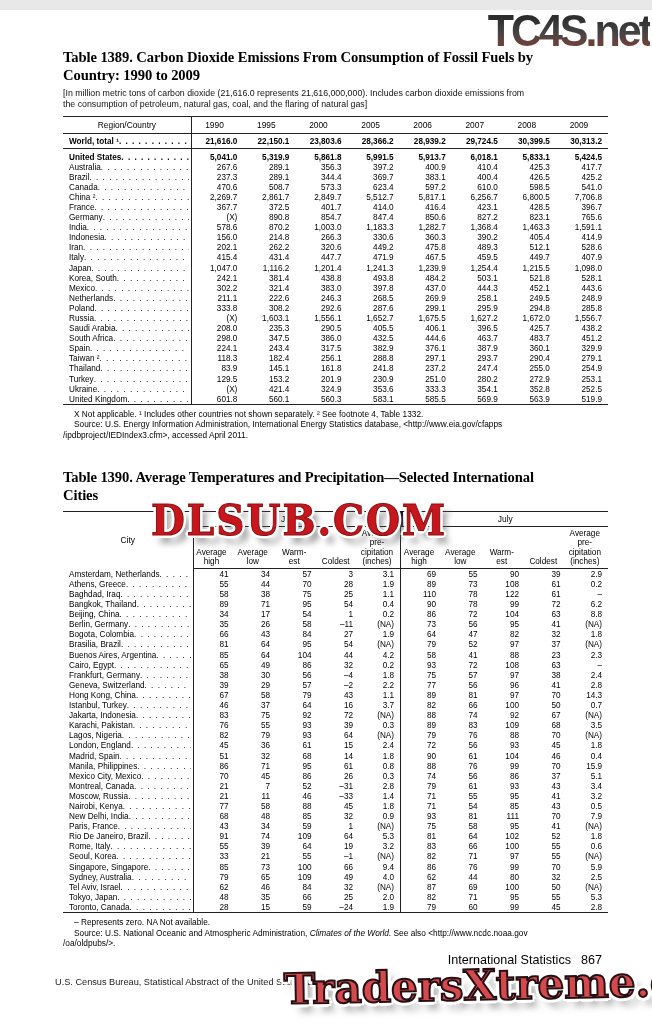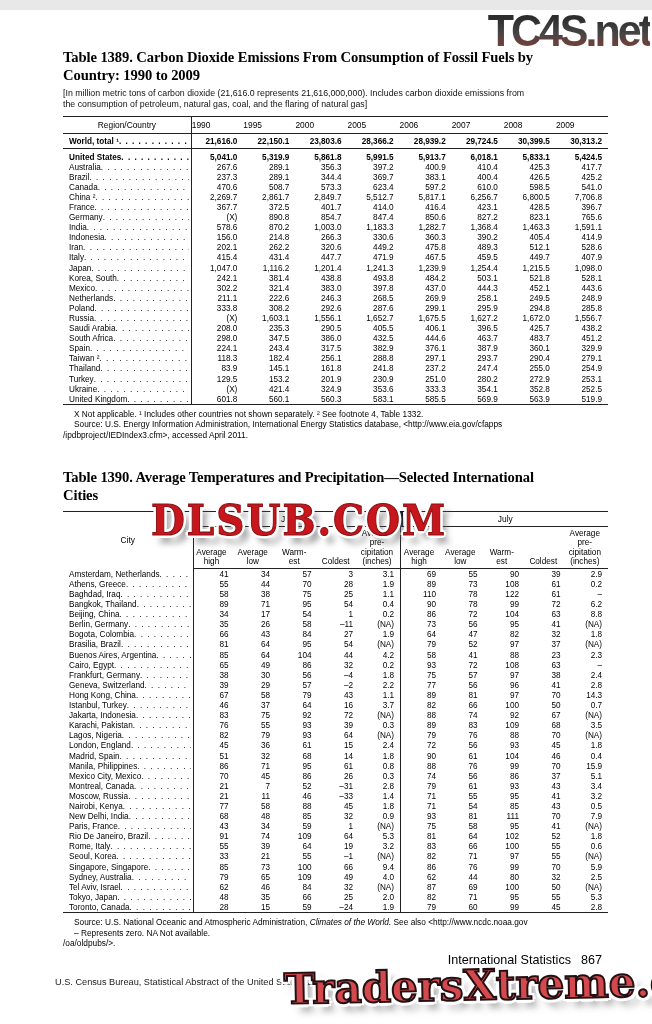--- a/index.html
+++ b/index.html
@@ -18,21 +18,21 @@
   tbody td { font-size:8.2px; padding:0.55px 6px 0.55px 0; text-align:right; white-space:nowrap; }
   td.lbl { text-align:left; padding:0.55px 2px 0.55px 6px; border-right:1px solid #222; }
   .lead { display:flex; }
   .lead span:first-child { white-space:nowrap; }
   .dots { flex:1; overflow:hidden; white-space:nowrap; }
   .dots::before { content:" . . . . . . . . . . . . . . . . . . . . . . . . . . . . ."; letter-spacing:1px; }
 
   
   .t1389 { margin-top:6px; border-bottom:1.5px solid #222; }
   .t1389 thead th { border-top:1.5px solid #222; border-bottom:1px solid #222; font-weight:normal;
-                    font-size:8.4px; padding:3px 6px 3px 0; text-align:left; }
+                    font-size:8.4px; padding:3px 6px 3px 0; text-align:center; }
   .t1389 thead th.rc { text-align:center; border-right:1px solid #222; padding:3px 2px; }
   tr.world td { font-weight:bold; border-bottom:1px solid #222; padding-top:2.5px; padding-bottom:2.5px; }
   tr.gap td { padding-top:3.5px; }
   tr.boldrow td { font-weight:bold; }
 
   
   .fn { font-size:8.3px; line-height:10.6px; margin-top:3.5px; }
   .fn .ind { padding-left:11px; display:block; }
   .fn .cont { display:block; }
   .fn .it { font-style:italic; }
@@ -1187,22 +1187,22 @@
               <td>79</td>
               <td>60</td>
               <td>99</td>
               <td>45</td>
               <td>2.8</td>
             </tr>
           </tbody>
       </table>
 
       <div class="fn">
+        <span class="ind">– Represents zero. NA Not available.</span>
         <span class="ind"><span>Source: U.S. National Oceanic and Atmospheric Administration, </span><span class="it">Climates of the World.</span><span> See also &lt;http://www.ncdc.noaa.gov</span></span>
-        <span class="ind">– Represents zero. NA Not available.</span>
         <span class="cont">/oa/oldpubs/&gt;.</span>
       </div>
     </div>
   </div>
 
   <div class="intl">
     <span>International Statistics</span><span class="num">867</span>
   </div>
   <div class="census">U.S. Census Bureau, Statistical Abstract of the United States: 2012</div>
 

